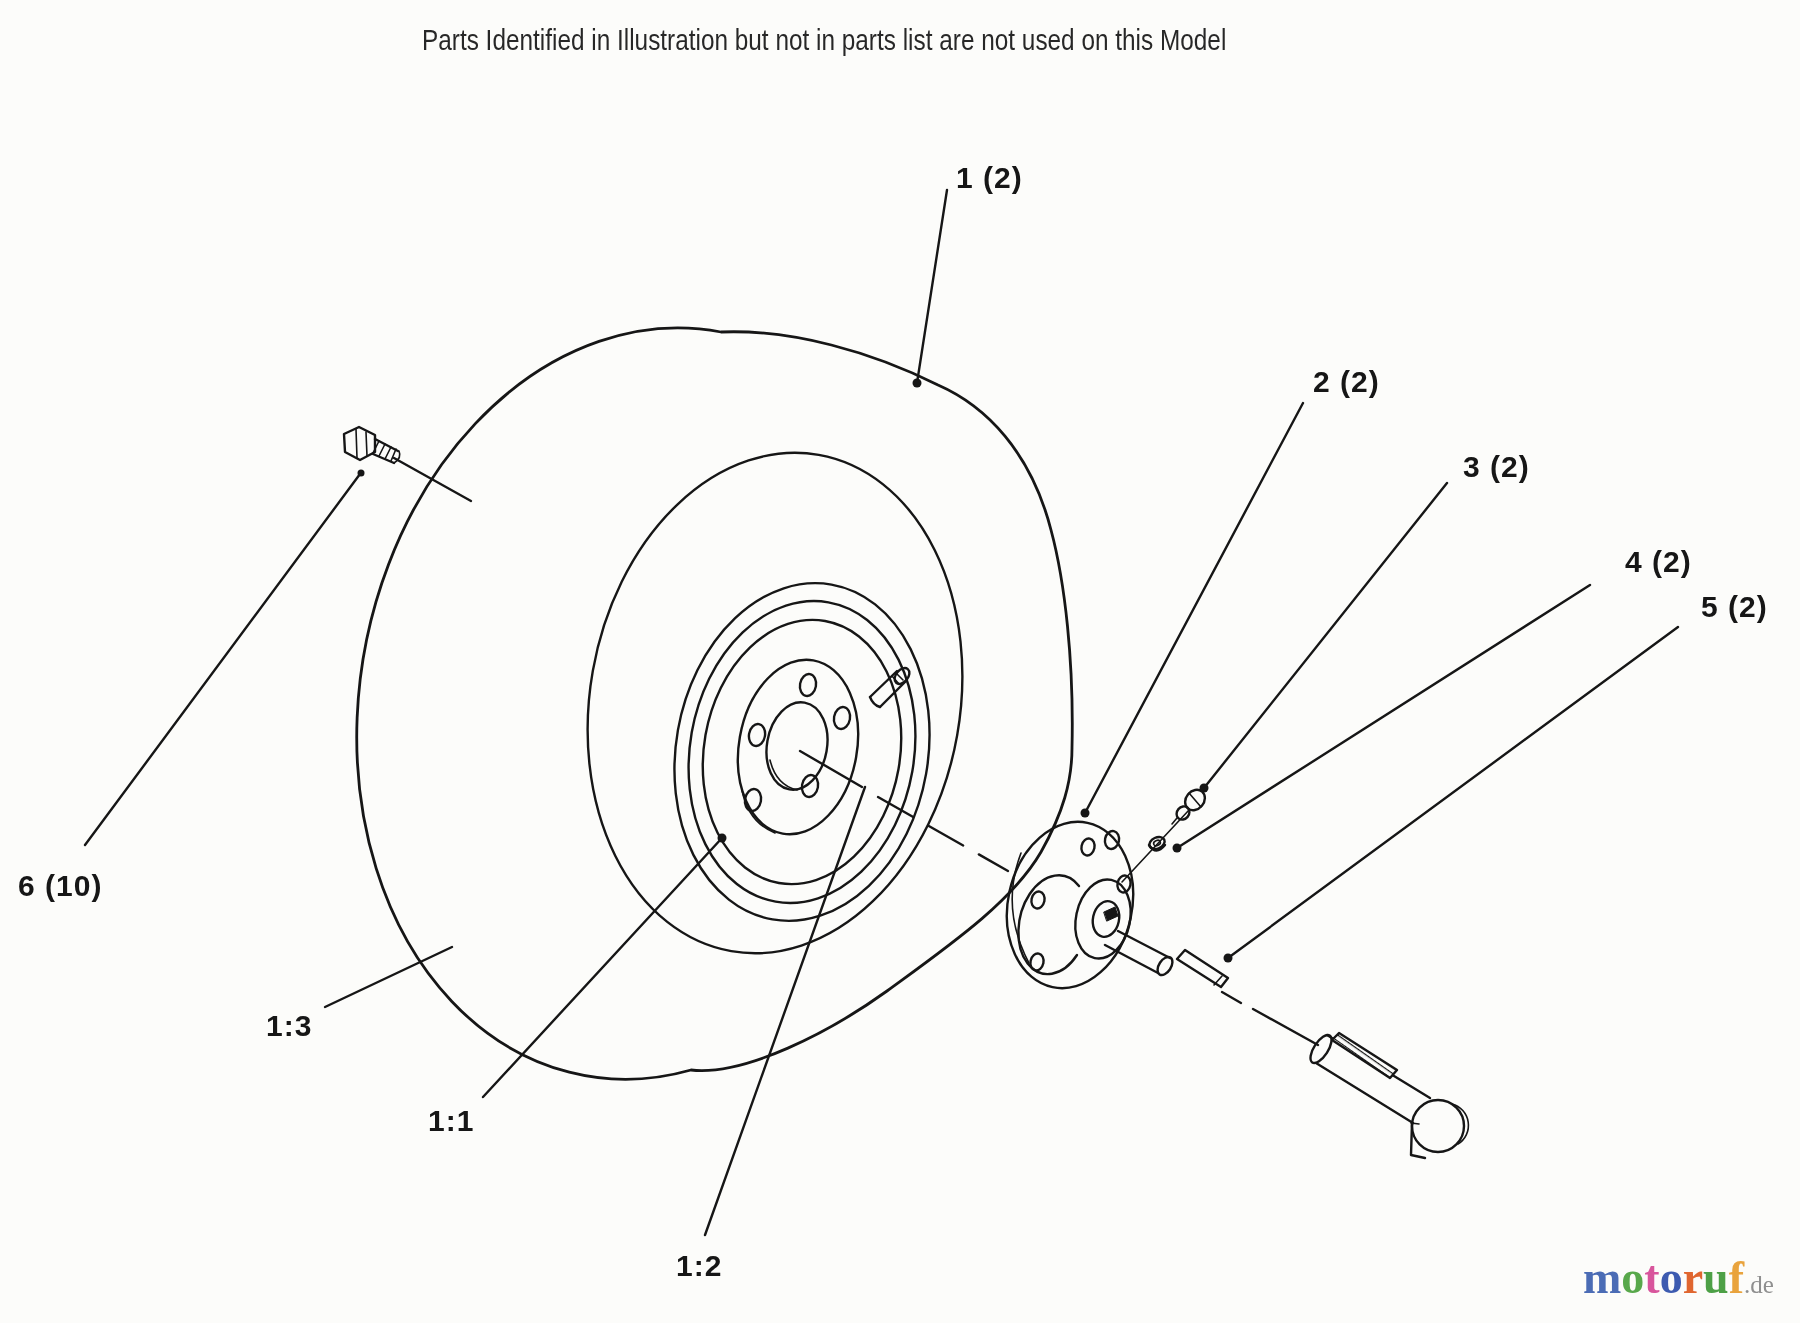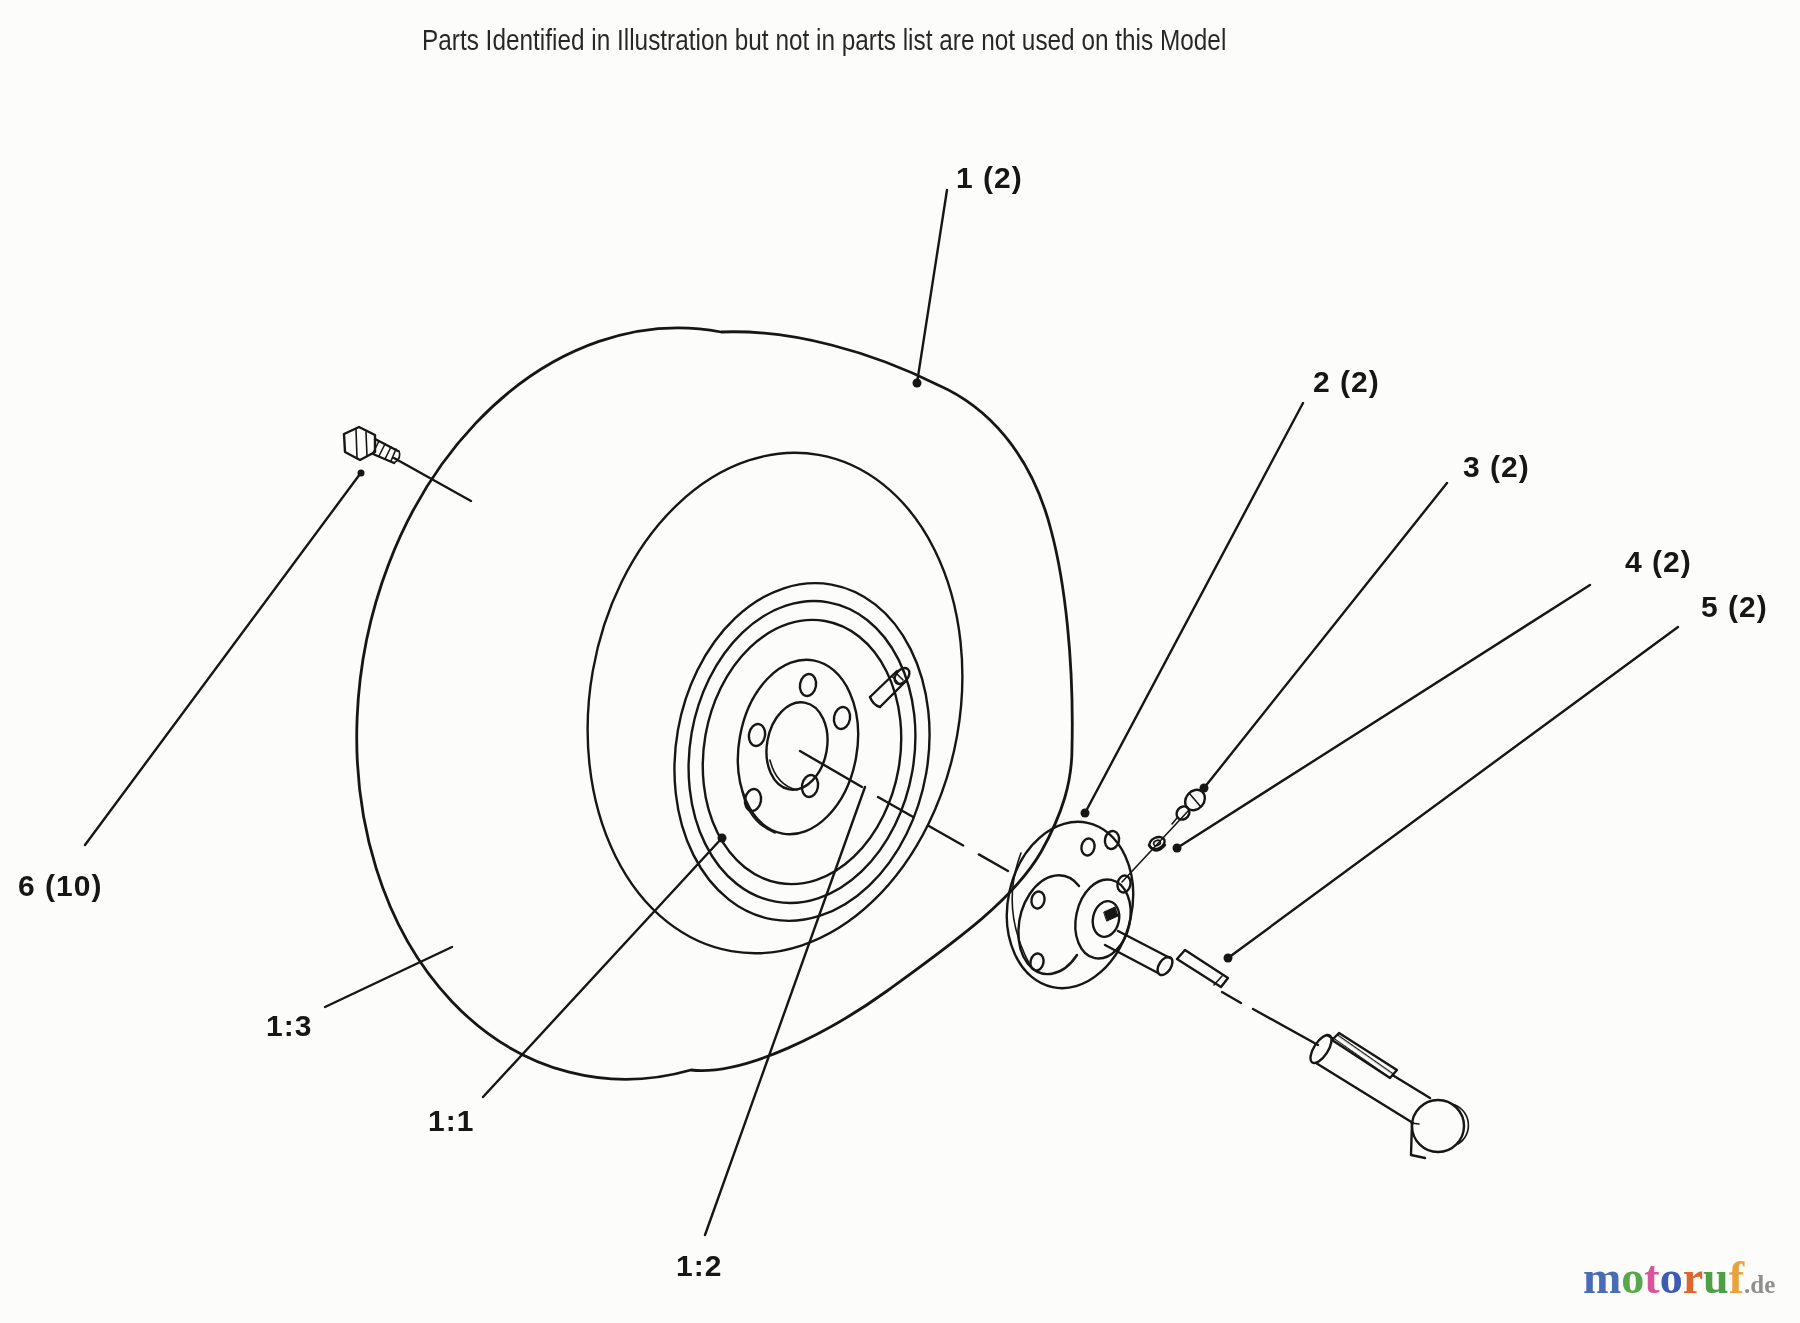--- a/index.html
+++ b/index.html
@@ -31,21 +31,21 @@
     font-family:"Liberation Sans", sans-serif;
     font-size:30px; font-weight:700; letter-spacing:1px;
   }
   .watermark {
     position:absolute; left:1583px; top:1255px;
     font-family:"Liberation Serif", serif;
     font-weight:700; font-size:46px; line-height:1;
     white-space:nowrap;
   }
   .watermark .letters span { display:inline-block; }
-  .watermark .suffix { font-size:25px; font-weight:700; }
+  .watermark .suffix { font-size:25px; font-weight:400; }
 </style>
 </head>
 <body>
 
 <div class="page">
 
   <div class="header-notice">Parts Identified in Illustration but not in parts list are not used on this Model</div>
 
   <svg class="diagram" width="1800" height="1323" viewBox="0 0 1800 1323">
 

